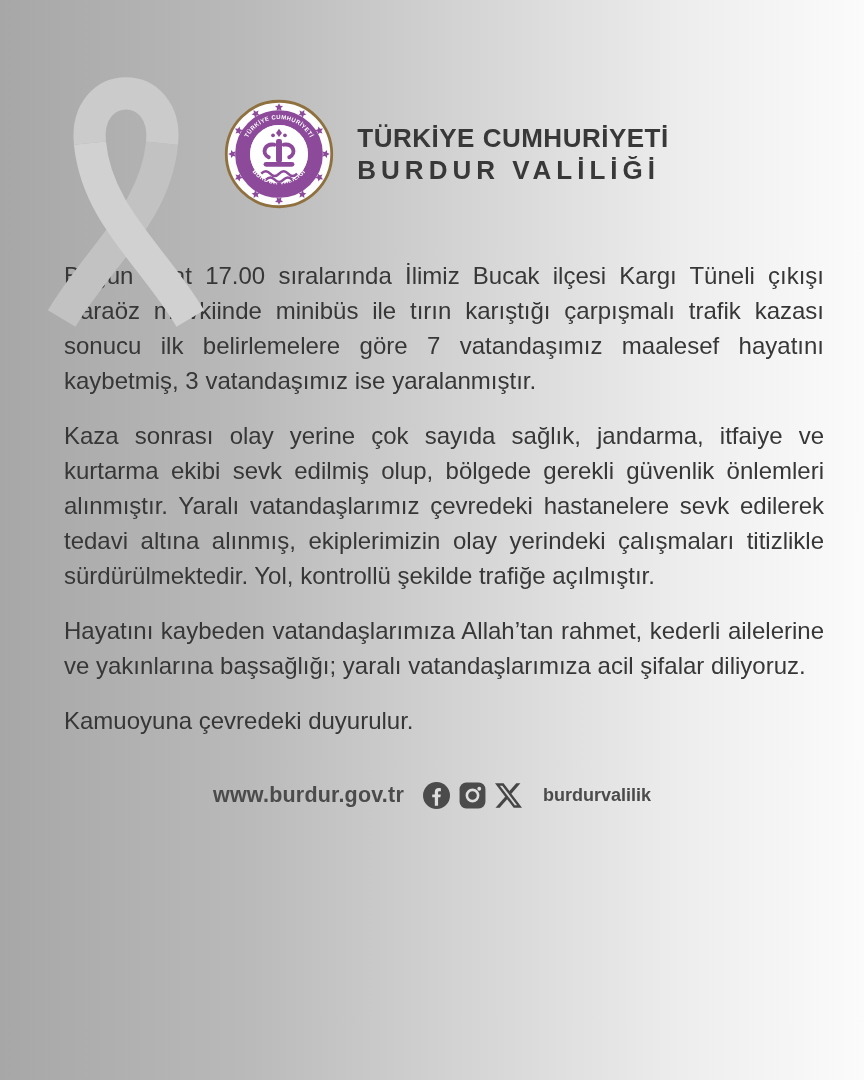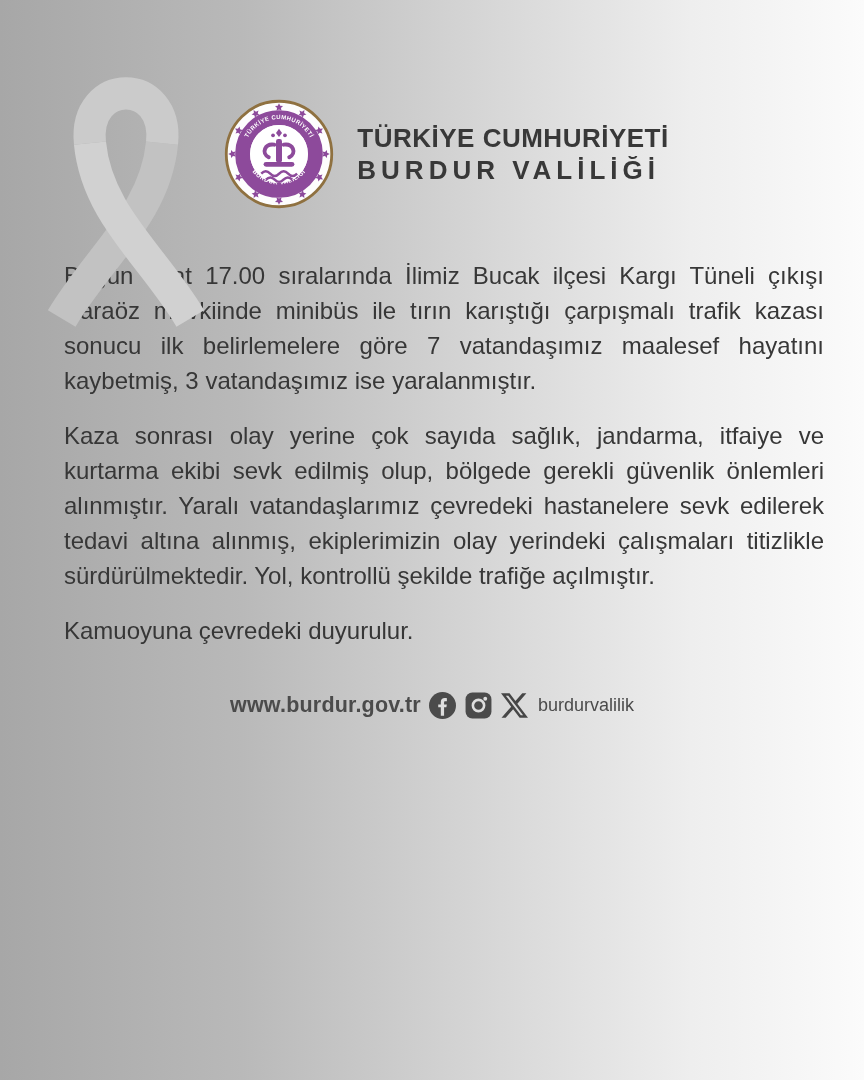--- a/index.html
+++ b/index.html
@@ -57,27 +57,27 @@
     line-height:35px;
     color:#373737;
     text-align:justify;
     text-justify:inter-word;
   }
   .footer{
     margin-top:44px;
     display:flex;
     justify-content:center;
     align-items:center;
-    gap:8px;
+    gap:19px;
     color:#4b4b4b;
   }
   .website{font-size:21.5px;font-weight:700;letter-spacing:0.2px;}
   .social-icon{width:27px;height:27px;display:block;}
   .icon-row{display:flex;align-items:center;gap:9px;}
-  .handle{font-size:18px;font-weight:400;margin-left:2px;}
+  .handle{font-size:18px;font-weight:700;margin-left:2px;}
 </style>
 </head>
 <body>
 
 <div class="page">
 
   <svg class="ribbon" viewBox="0 0 200 310" aria-hidden="true">
     <path d="M137,112 C130,185 72,228 34,292" stroke="#c2c2c2" stroke-width="33" fill="none"></path>
     <path d="M63,112 C56,44 144,44 137,112" stroke="#cbcbcb" stroke-width="33" fill="none"></path>
     <path d="M63,112 C70,185 128,228 166,292" stroke="#d1d1d1" stroke-width="33" fill="none"></path>
@@ -129,20 +129,21 @@
     <div class="org-names">
       <div class="org-line1">TÜRKİYE CUMHURİYETİ</div>
       <div class="org-line2">BURDUR VALİLİĞİ</div>
     </div>
   </div>
 
 
   <div class="content">
     <p>Bugün saat 17.00 sıralarında İlimiz Bucak ilçesi Kargı Tüneli çıkışı Karaöz mevkiinde minibüs ile tırın karıştığı çarpışmalı trafik kazası sonucu ilk belirlemelere göre 7 vatandaşımız maalesef hayatını kaybetmiş, 3 vatandaşımız ise yaralanmıştır.</p>
     <p>Kaza sonrası olay yerine çok sayıda sağlık, jandarma, itfaiye ve kurtarma ekibi sevk edilmiş olup, bölgede gerekli güvenlik önlemleri alınmıştır. Yaralı vatandaşlarımız çevredeki hastanelere sevk edilerek tedavi altına alınmış, ekiplerimizin olay yerindeki çalışmaları titizlikle sürdürülmektedir. Yol, kontrollü şekilde trafiğe açılmıştır.</p>
+    <p>Hayatını kaybeden vatandaşlarımıza Allah’tan rahmet, kederli ailelerine ve yakınlarına başsağlığı; yaralı vatandaşlarımıza acil şifalar diliyoruz.</p>
     <p>Kamuoyuna çevredeki duyurulur.</p>
   </div>
 
   <div class="footer">
     <span class="website">www.burdur.gov.tr</span>
     <span class="icon-row">
       <svg class="social-icon" viewBox="0 0 24 24">
         <circle cx="12" cy="12" r="12" fill="#4b4b4b"></circle>
         <path fill="#dedede" d="M15.9 8.3h-1.5c-.7 0-1 .35-1 1V11h2.45l-.4 2.6h-2.05V21a8.8 8.8 0 0 1-2.9 0v-7.4H8.2V11h2.3V8.9c0-2.2 1.4-3.5 3.5-3.5.9 0 1.6.07 1.9.12z"></path>
       </svg>

